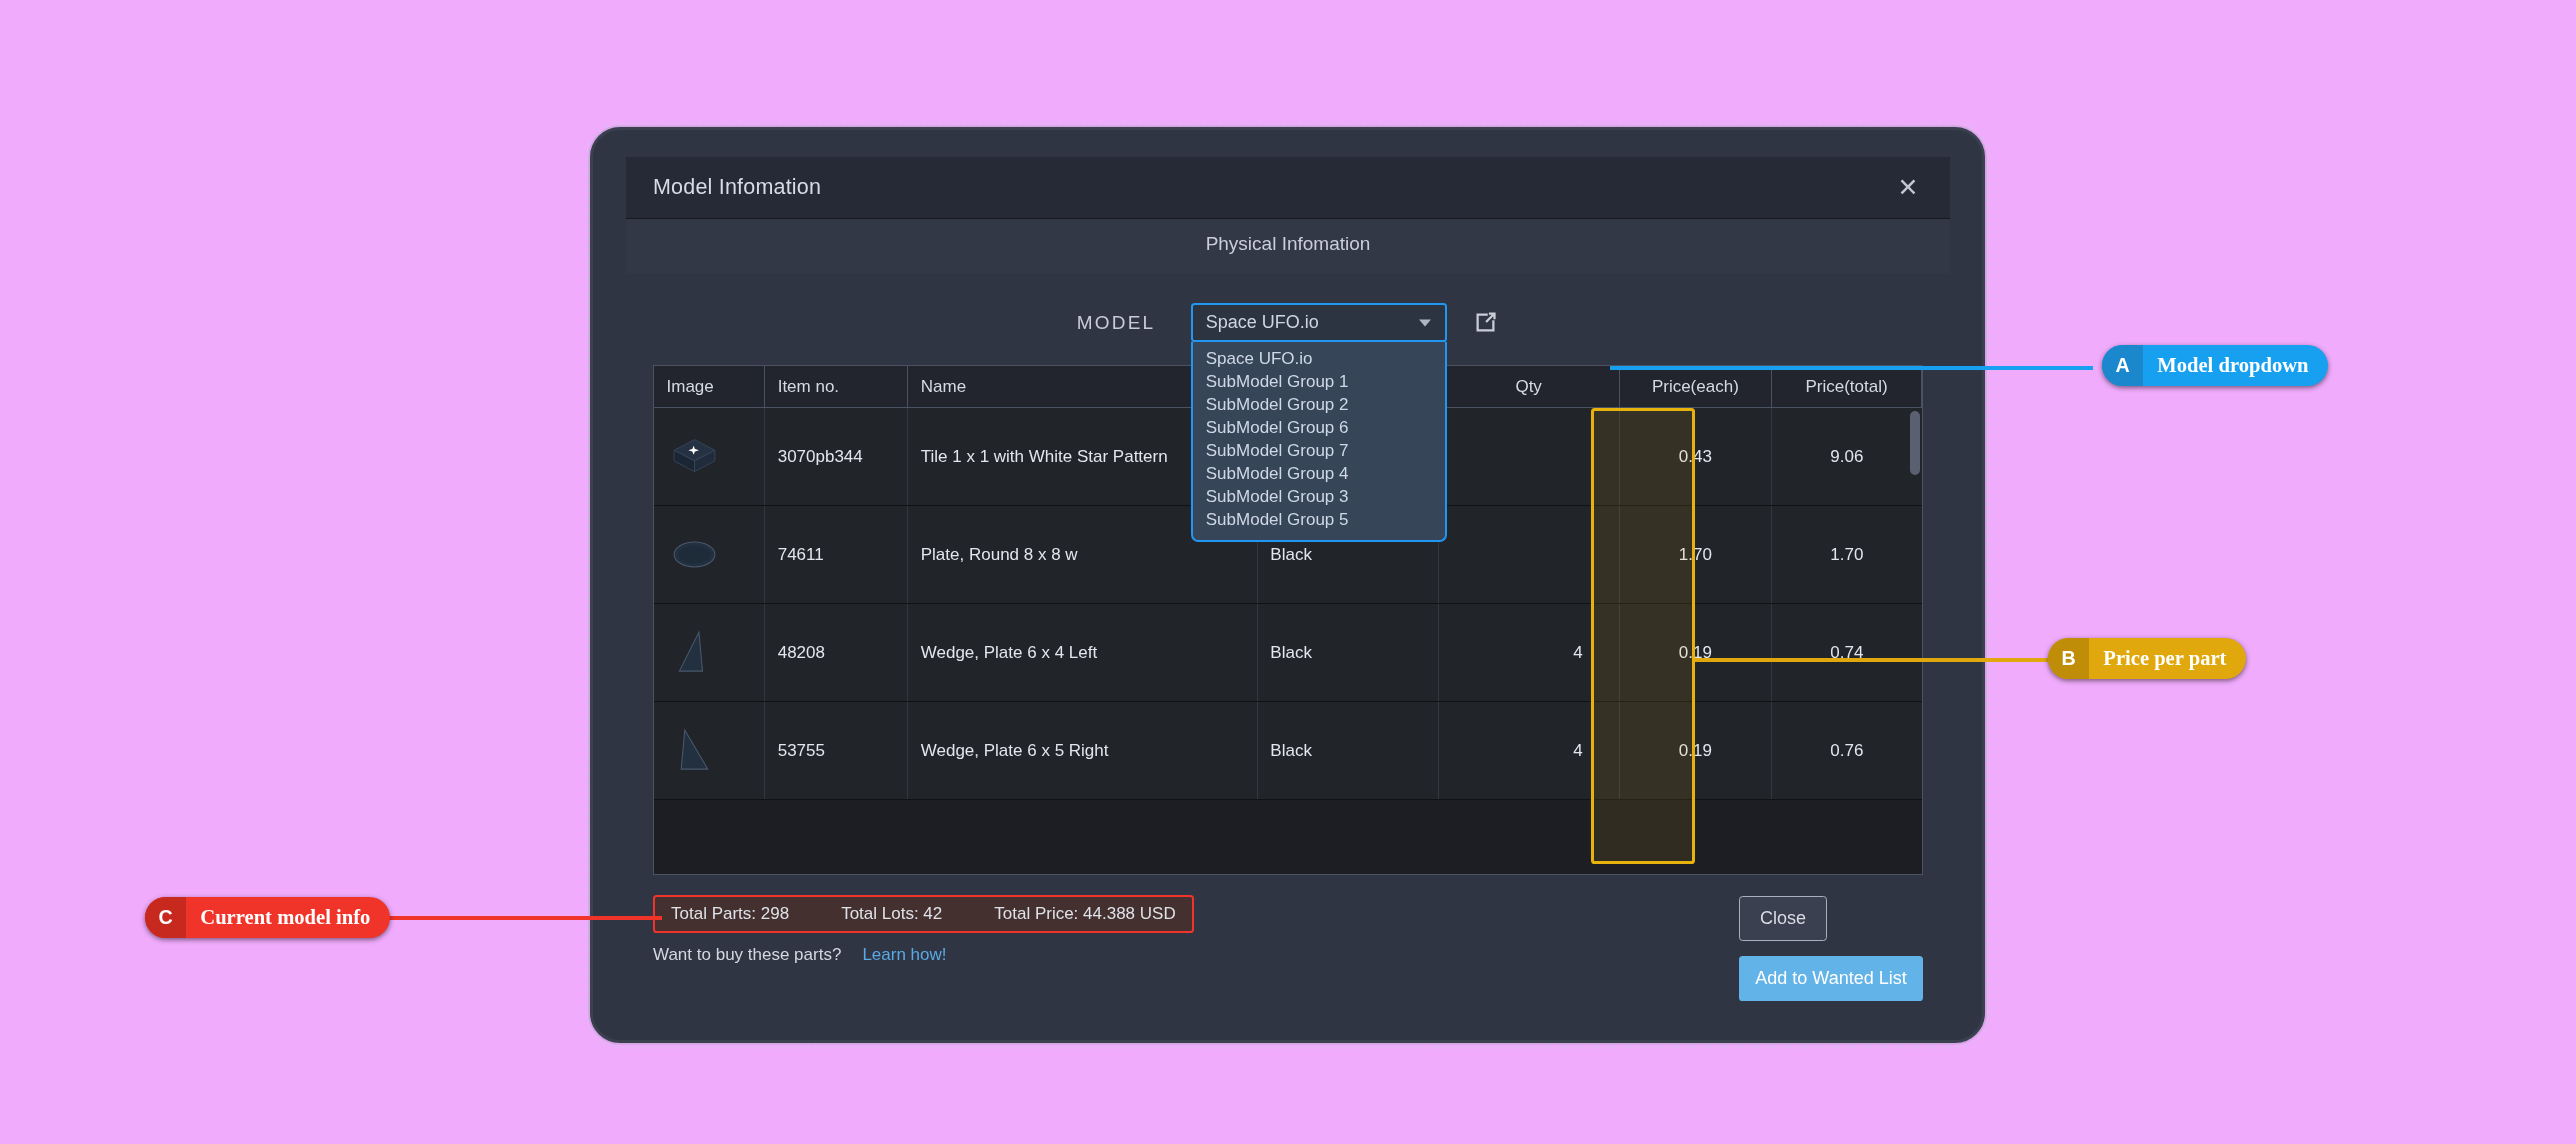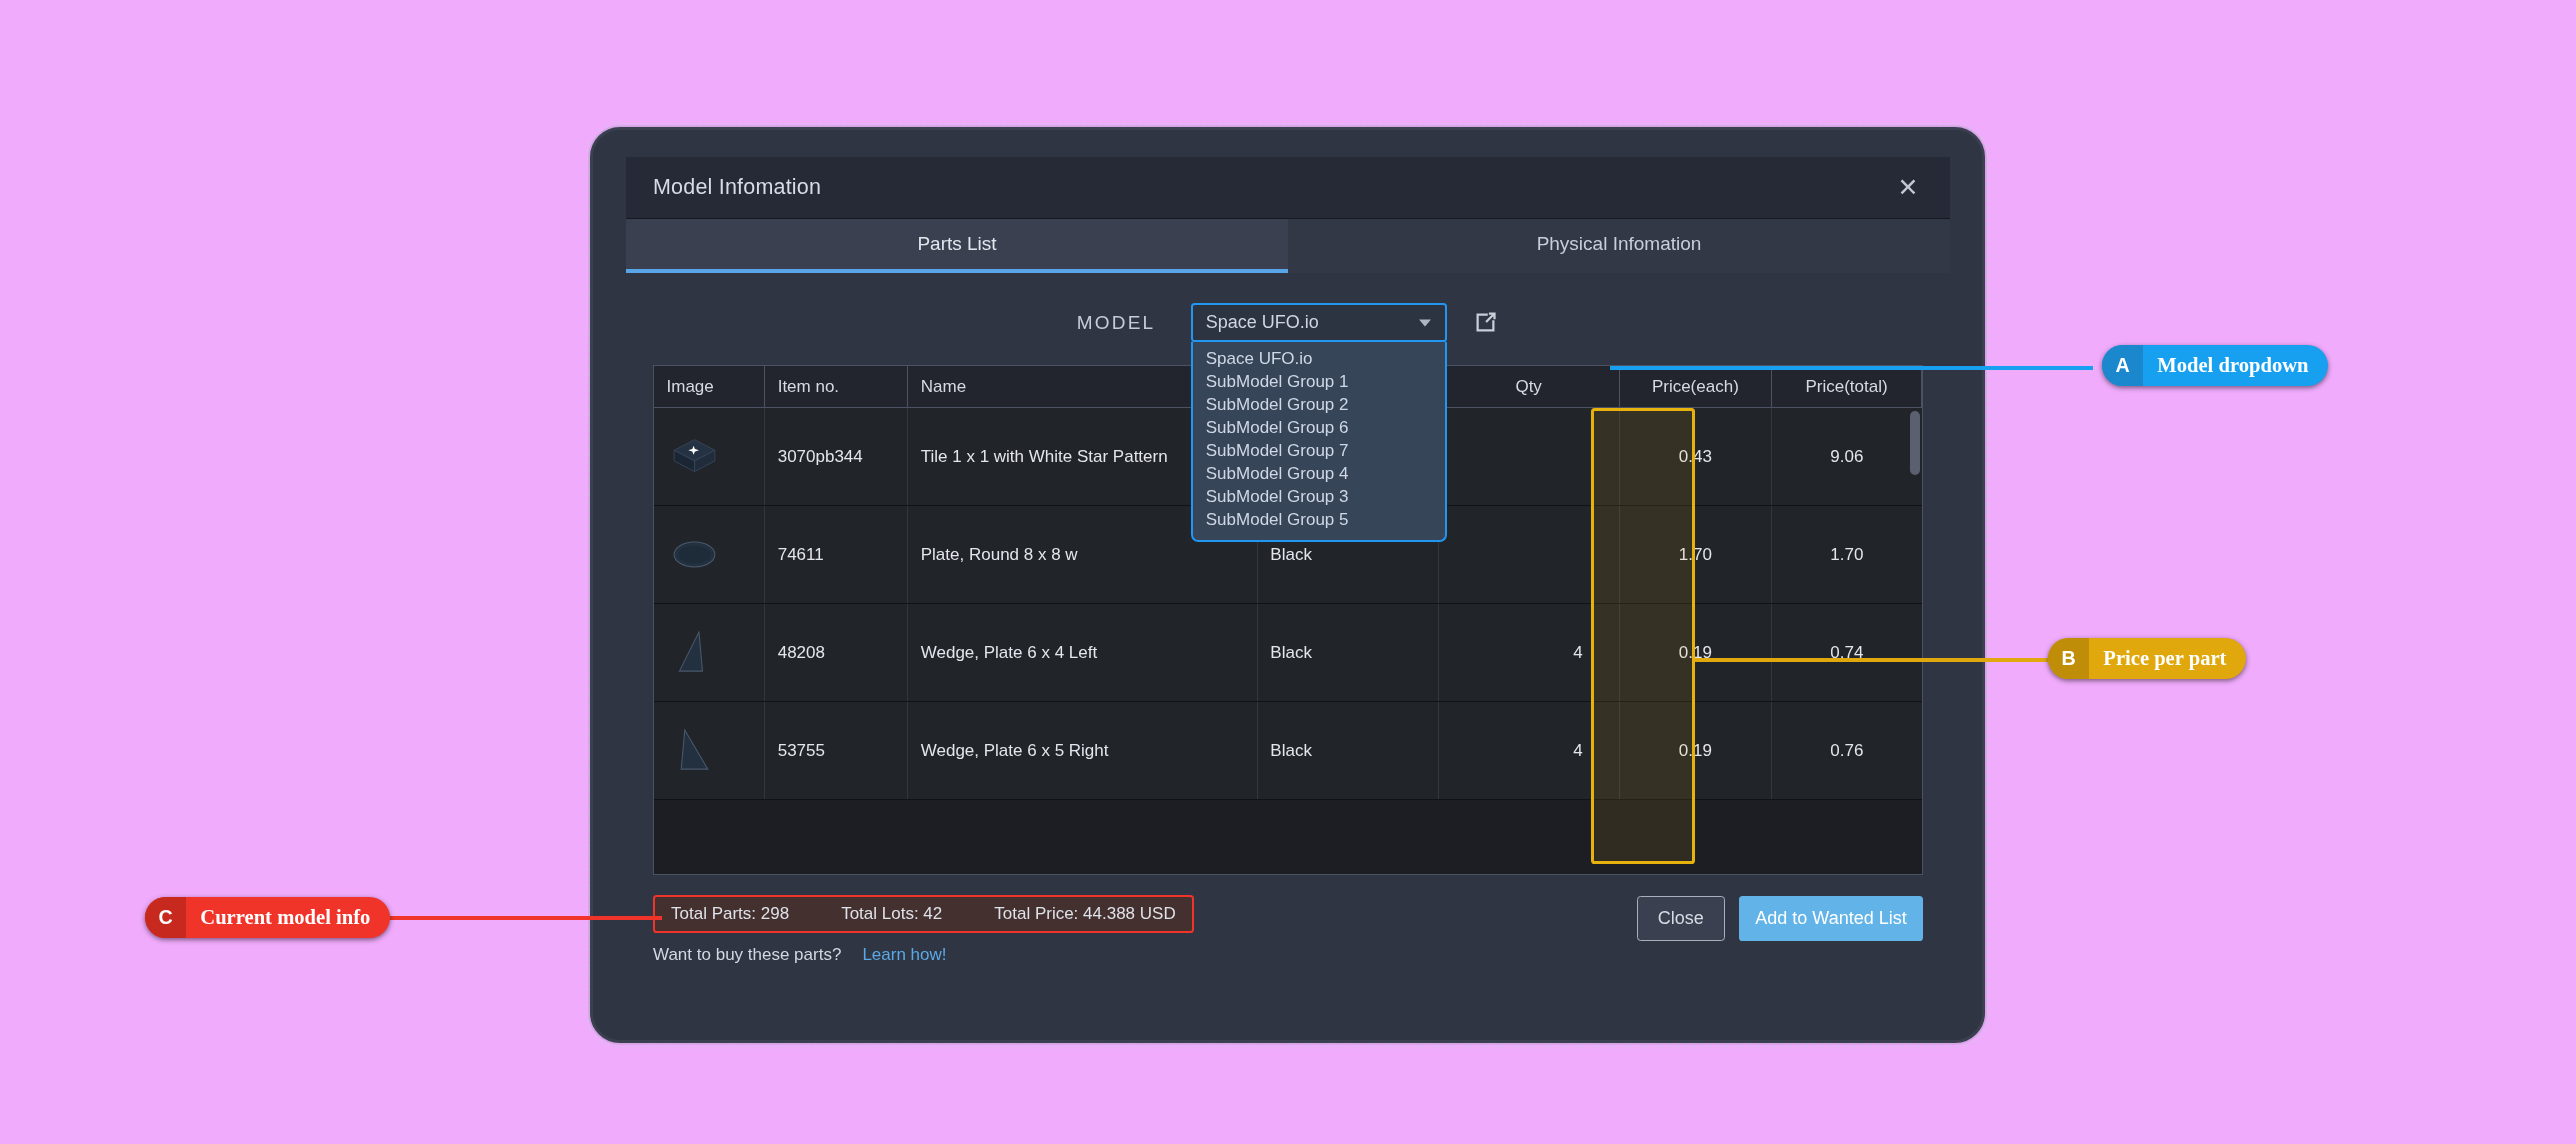--- a/index.html
+++ b/index.html
@@ -302,21 +302,21 @@
     margin-top: 12.5px;
     color: #d3d7e0;
     font-size: 17px;
   }
   .buy-line a {
     color: #5aa9e6;
     text-decoration: none;
     margin-left: 21px;
     cursor: pointer;
   }
-  .btn-group { display: flex; gap: 14.3px; margin-top: 1.8px; }
+  .btn-group { display: flex; gap: 14.3px; margin-top: 1.8px; flex-direction: column; }
   .btn {
     font-size: 18px;
     border-radius: 3.6px;
     cursor: pointer;
     display: flex;
     align-items: center;
     justify-content: center;
     box-sizing: border-box;
     height: 45px;
   }
@@ -389,23 +389,20 @@
   <div id="app-panel"></div>
 
   <div id="dialog">
 
     <div class="titlebar">
       <div class="title">Model Infomation</div>
       <div class="close-x">✕</div>
     </div>
 
     <div class="tabs">
-      <div class="tab active">
-        <span>Parts List</span>
-      </div>
       <div class="tab inactive">
         <span>Physical Infomation</span>
       </div>
     </div>
 
     <div class="dlg-body">
 
       <div class="model-row">
         <div class="model-label">MODEL</div>
 

